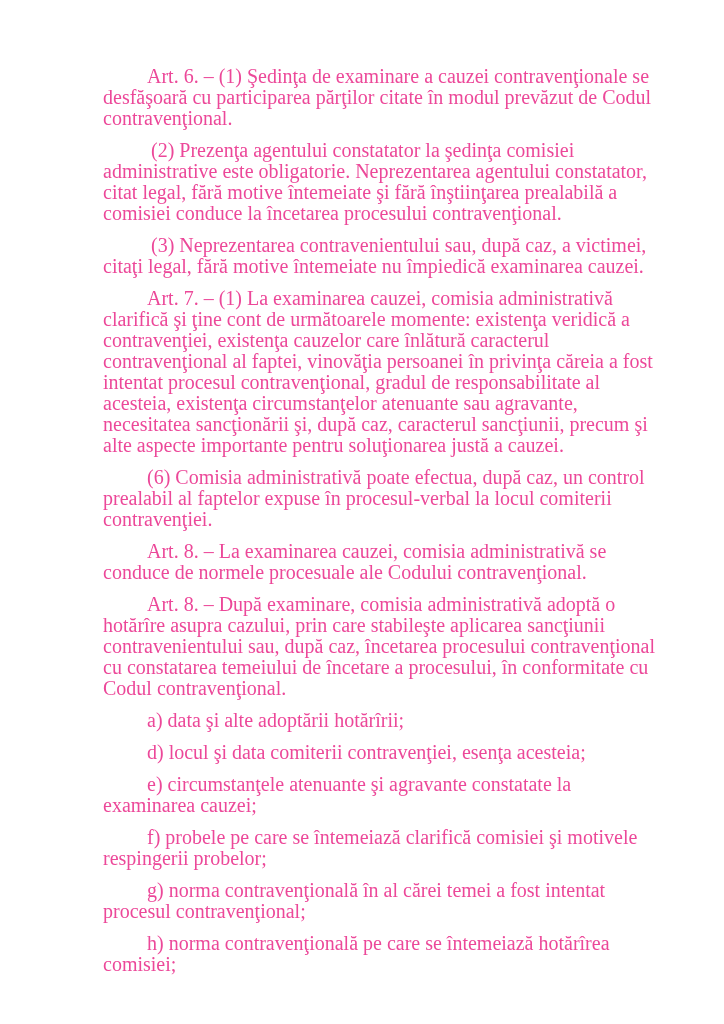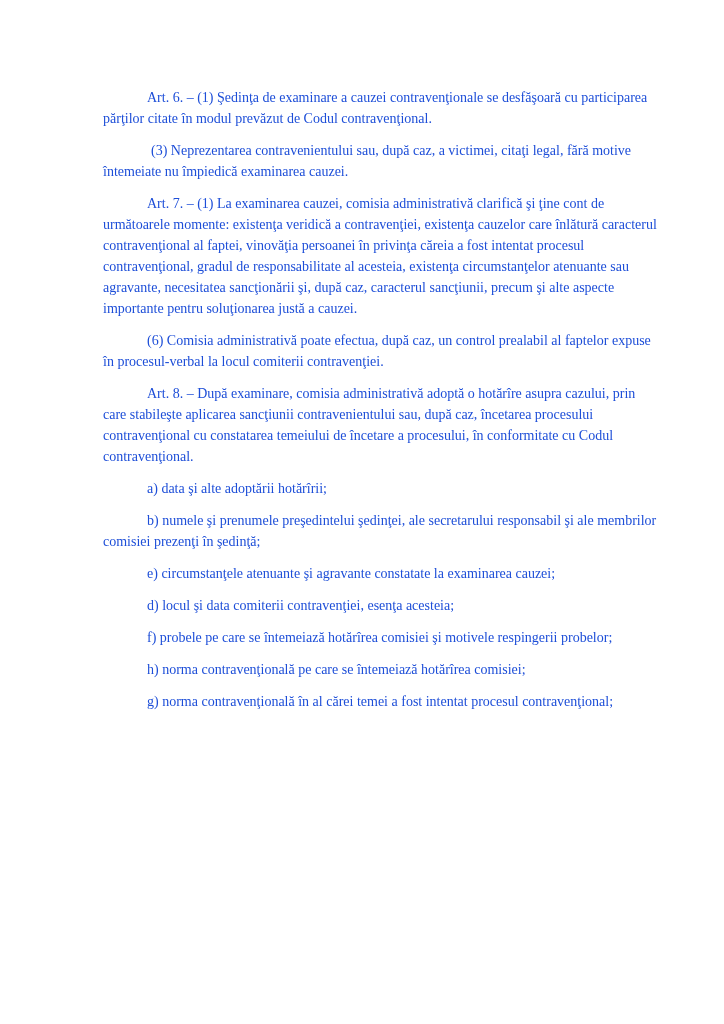--- a/index.html
+++ b/index.html
@@ -12,44 +12,44 @@
       height: 1024px;
       overflow: hidden;
       position: relative;
     }
     .page {
       position: absolute;
       left: 103px;
       top: 66px;
       width: 556px;
       font-family: "Liberation Serif", serif;
-      font-size: 14px;
+      font-size: 20px;
       line-height: 21px;
-      color: #1d4ed8;
-      margin-top: 21px;
+      color: #ec4899;
     }
     .para {
       margin: 0 0 11px 0;
       text-indent: 44px;
       text-align: left;
       white-space: normal;
     }
     .para.sp {
       text-indent: 48px;
     }
   </style>
 </head>
 <body>
 
 <div class="page">
   <p class="para">Art. 6. – (1) Şedinţa de examinare a cauzei contravenţionale se desfăşoară cu participarea părţilor citate în modul prevăzut de Codul contravenţional.</p>
+  <p class="para sp">(2) Prezenţa agentului constatator la şedinţa comisiei administrative este obligatorie. Neprezentarea agentului constatator, citat legal, fără motive întemeiate şi fără înştiinţarea prealabilă a comisiei conduce la încetarea procesului contravenţional.</p>
   <p class="para sp">(3) Neprezentarea contravenientului sau, după caz, a victimei, citaţi legal, fără motive întemeiate nu împiedică examinarea cauzei.</p>
   <p class="para">Art. 7. – (1) La examinarea cauzei, comisia administrativă clarifică şi ţine cont de  următoarele momente: existenţa veridică a contravenţiei, existenţa cauzelor care înlătură caracterul contravenţional al faptei, vinovăţia persoanei în privinţa căreia a fost intentat procesul contravenţional, gradul de responsabilitate al acesteia, existenţa circumstanţelor atenuante sau agravante, necesitatea sancţionării şi, după caz, caracterul sancţiunii, precum şi alte aspecte importante pentru soluţionarea justă a cauzei.</p>
   <p class="para">(6) Comisia administrativă poate efectua, după caz, un control prealabil al faptelor expuse în procesul-verbal la locul comiterii contravenţiei.</p>
+  <p class="para">Art. 8. – La examinarea cauzei, comisia administrativă se conduce de normele procesuale ale Codului contravenţional.</p>
   <p class="para">Art. 8. – După examinare, comisia administrativă adoptă o hotărîre asupra cazului, prin care stabileşte aplicarea sancţiunii contravenientului sau, după caz, încetarea procesului contravenţional cu constatarea temeiului de încetare a procesului, în conformitate cu Codul contravenţional.</p>
   <p class="para">a) data şi alte adoptării hotărîrii;</p>
-  <p class="para">b) numele şi prenumele preşedintelui şedinţei, ale secretarului responsabil şi ale membrilor comisiei prezenţi în şedinţă;</p>
+  <p class="para">d) locul şi data comiterii contravenţiei, esenţa acesteia;</p>
   <p class="para">e) circumstanţele atenuante şi agravante constatate la examinarea cauzei;</p>
-  <p class="para">d) locul şi data comiterii contravenţiei, esenţa acesteia;</p>
-  <p class="para">f) probele pe care se întemeiază hotărîrea comisiei şi motivele respingerii probelor;</p>
+  <p class="para">f) probele pe care se întemeiază clarifică comisiei şi motivele respingerii probelor;</p>
+  <p class="para">g) norma contravenţională în al cărei temei a fost intentat procesul contravenţional;</p>
   <p class="para">h)  norma contravenţională pe care se întemeiază hotărîrea comisiei;</p>
-  <p class="para">g) norma contravenţională în al cărei temei a fost intentat procesul contravenţional;</p>
 </div>
 
 </body></html>

